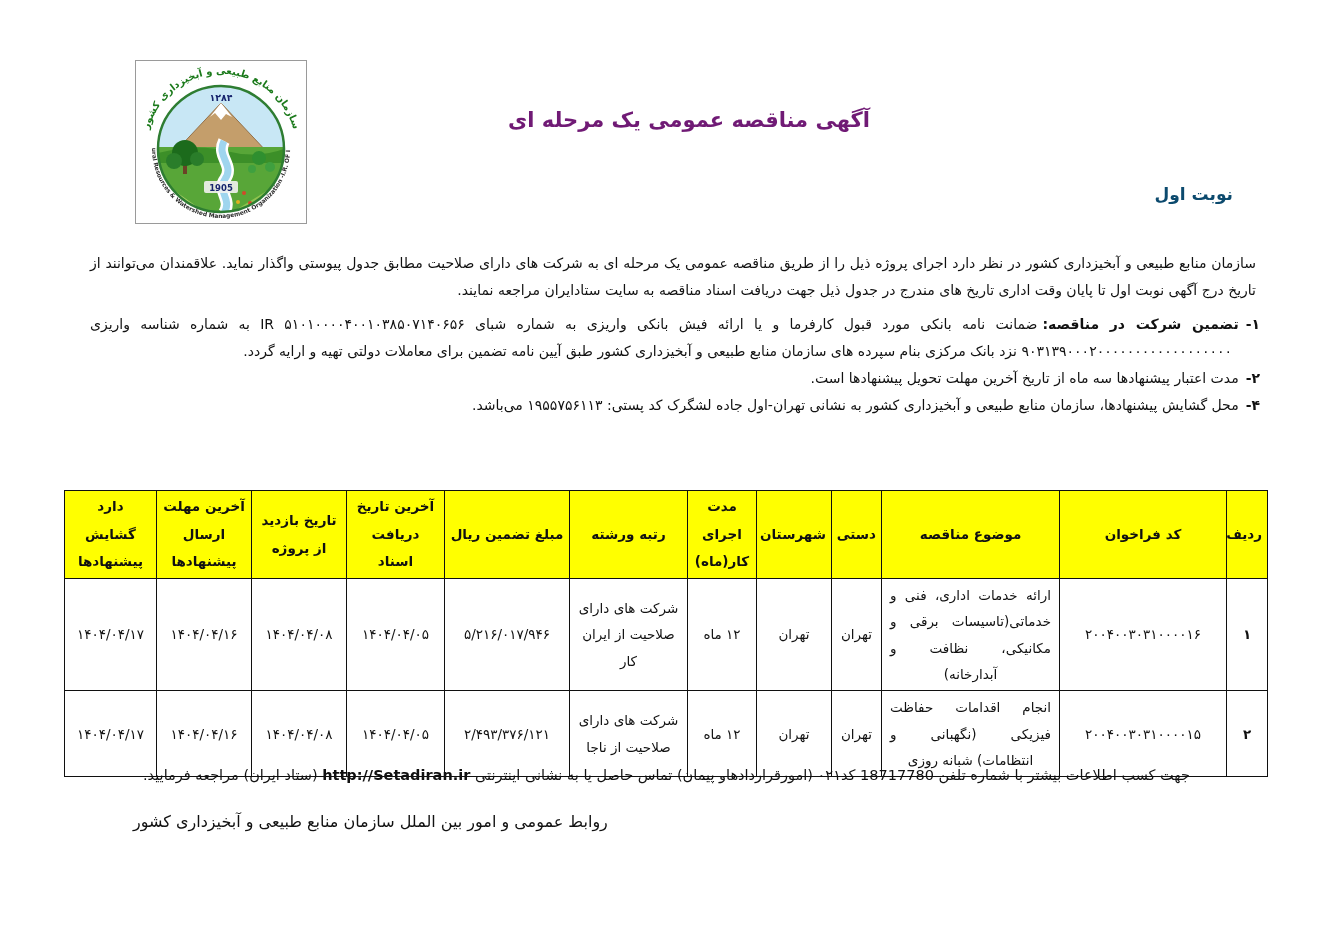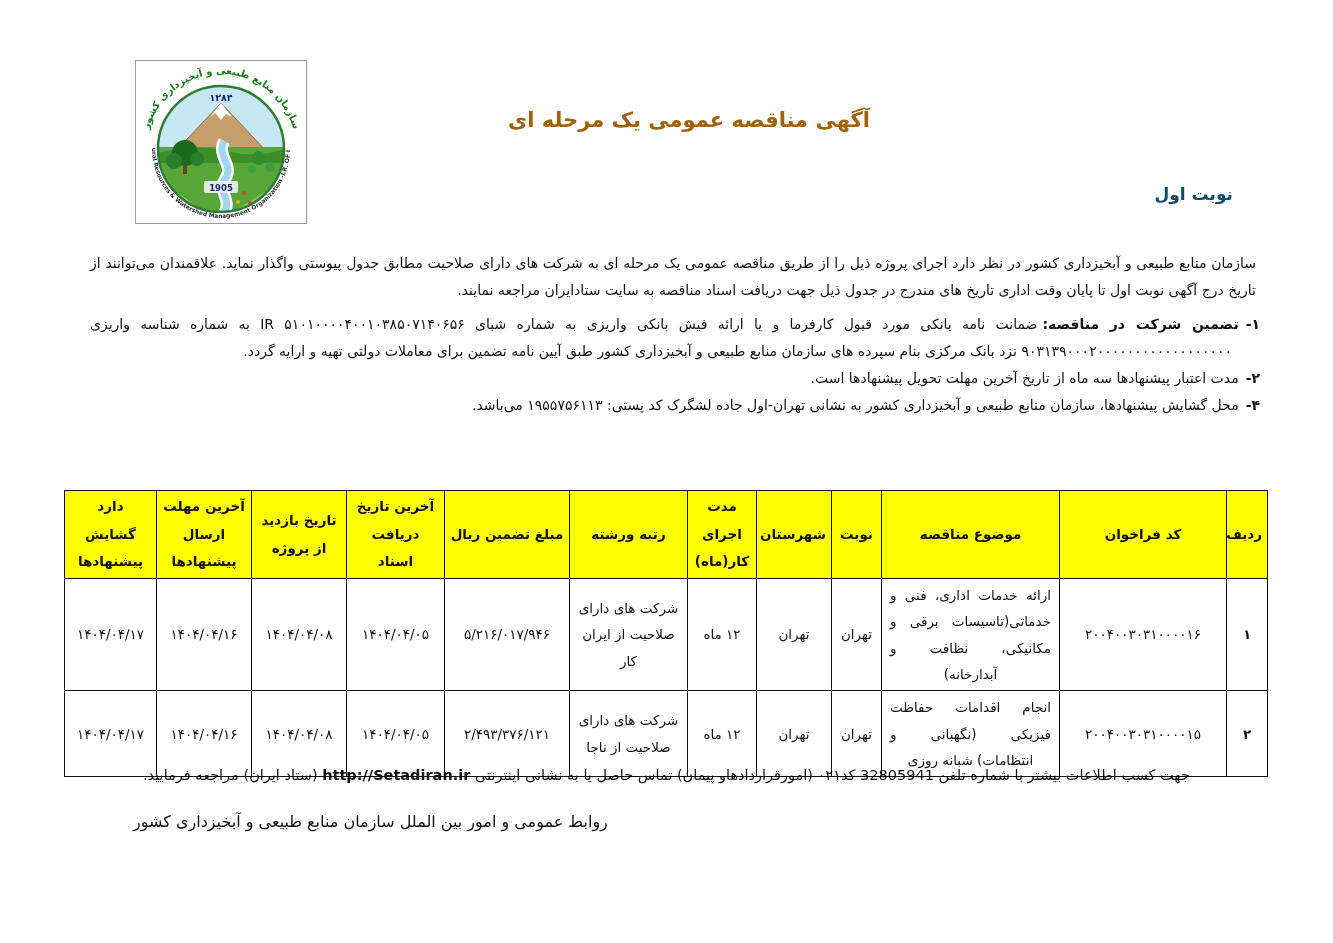--- a/index.html
+++ b/index.html
@@ -18,21 +18,21 @@
     width:170px;height:162px;
     border:1px solid #9a9a9a;
     background:#fff;
     box-sizing:content-box;
   }
   
   .doc-title{
     position:absolute;top:108px;left:45px;right:0;
     text-align:center;
     font-size:21px;font-weight:bold;
-    color:#a16207;
+    color:#701a75;
   }
   .round-label{
     position:absolute;top:184px;right:100px;
     font-size:17px;font-weight:bold;
     color:#0c4a6e;
     white-space:nowrap;
   }
   
   .body-text{
     position:absolute;top:250px;right:73px;width:1170px;
@@ -174,21 +174,21 @@
       <col style="width:98px">
         <col style="width:95px">
         <col style="width:95px">
         <col style="width:92px">
     </colgroup>
     <thead>
       <tr>
           <th>ردیف</th>
           <th>کد فراخوان</th>
           <th>موضوع مناقصه</th>
-          <th>نوبت</th>
+          <th>دستی</th>
           <th>شهرستان</th>
           <th>مدت اجرای کار(ماه)</th>
           <th>رتبه ورشته</th>
           <th>مبلغ تضمین ریال</th>
           <th>آخرین تاریخ دریافت اسناد</th>
           <th>تاریخ بازدید از پروژه</th>
           <th>آخرین مهلت ارسال پیشنهادها</th>
           <th>دارد گشایش پیشنهادها</th>
         </tr>
     </thead>
@@ -218,17 +218,17 @@
           <td class="col-7">۲/۴۹۳/۳۷۶/۱۲۱</td>
           <td class="col-8">۱۴۰۴/۰۴/۰۵</td>
           <td class="col-9">۱۴۰۴/۰۴/۰۸</td>
           <td class="col-10">۱۴۰۴/۰۴/۱۶</td>
           <td class="col-11">۱۴۰۴/۰۴/۱۷</td>
         </tr>
       </tbody>
   </table>
 
   <div class="footer-info">
-    <span>جهت کسب اطلاعات بیشتر با شماره تلفن 32805941 کد۰۲۱ (امورقراردادهاو پیمان) تماس حاصل یا به نشانی اینترنتی </span><span class="url">http://Setadiran.ir</span><span> (ستاد ایران) مراجعه فرمایید.</span>
+    <span>جهت کسب اطلاعات بیشتر با شماره تلفن 18717780 کد۰۲۱ (امورقراردادهاو پیمان) تماس حاصل یا به نشانی اینترنتی </span><span class="url">http://Setadiran.ir</span><span> (ستاد ایران) مراجعه فرمایید.</span>
   </div>
   <div class="signature">روابط عمومی و امور بین الملل سازمان منابع طبیعی و آبخیزداری کشور</div>
 
 </div>
 
 </body></html>

